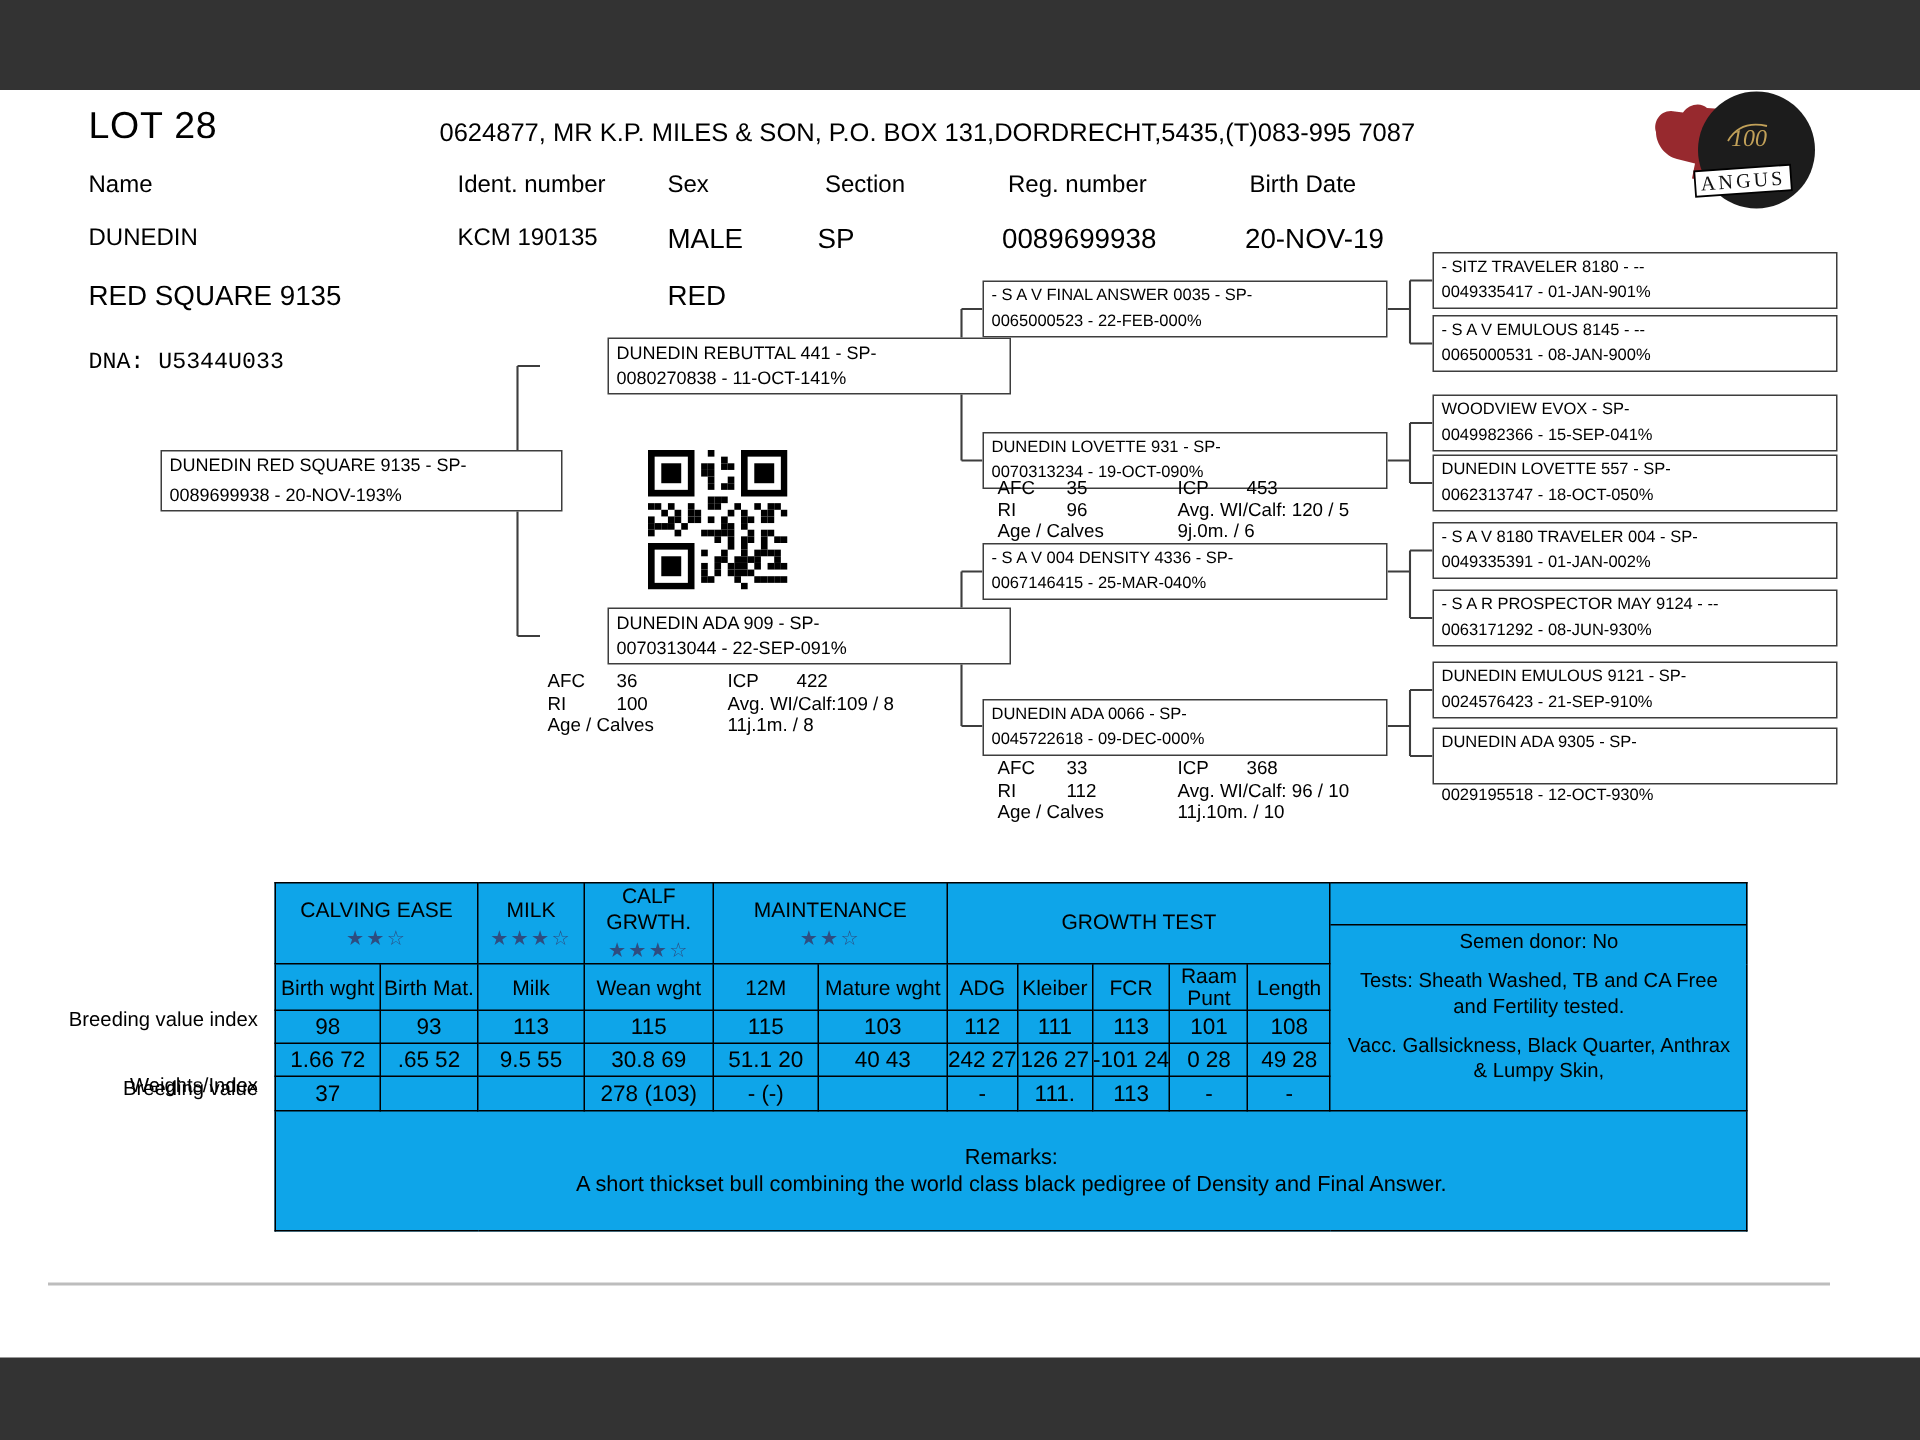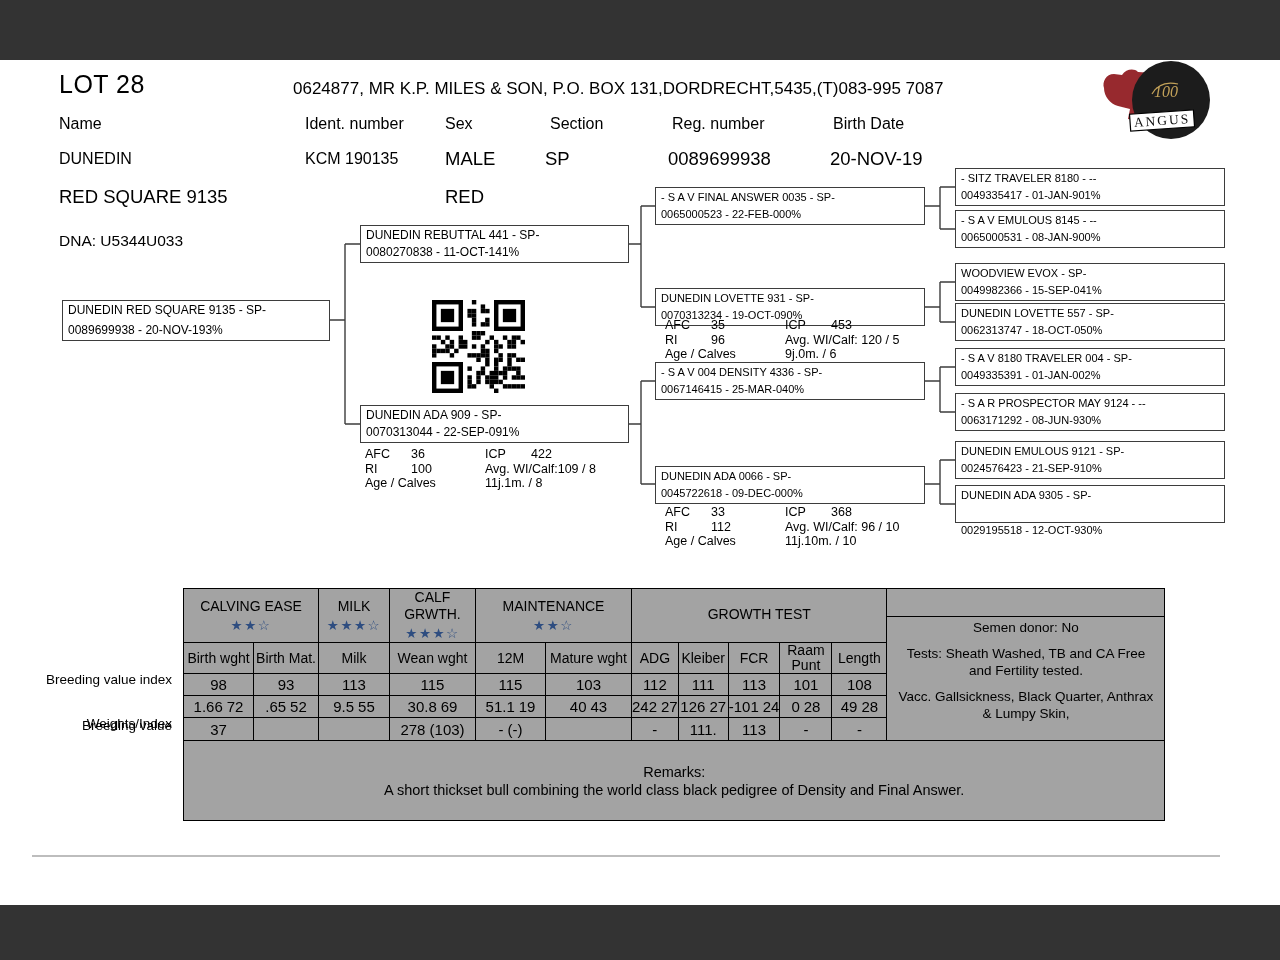--- a/index.html
+++ b/index.html
@@ -13,43 +13,43 @@
   .bar{position:absolute;left:0;width:1280px;background:#333333;}
   .bar.top{top:0;height:60px;}
   .bar.bottom{top:905px;height:55px;}
   .sep-line{position:absolute;left:32px;top:855px;width:1188px;height:2px;background:#bdbdbd;}
 
   .lot-title{font-size:25px;letter-spacing:0.5px;}
   .owner-line{font-size:17px;}
   .fld-label{font-size:16px;}
   .fld-value{font-size:16px;}
   .fld-value-lg{font-size:18.5px;}
-  .dna-line{font-size:15.5px;}
+  .dna-line{font-size:15.5px;font-family:Liberation Mono, monospace;}
 
   
   .pbox{
     position:absolute;border:1.5px solid #3d3d3d;background:#fff;
     box-sizing:border-box;padding:2px 5px;
     display:flex;flex-direction:column;justify-content:space-between;
   }
   .pbox .pl{display:flex;justify-content:flex-start;white-space:nowrap;line-height:15px;}
-  .pbox.g12{font-size:12px;}
+  .pbox.g12{font-size:12px;margin-left:45px;}
   .pbox.g34{font-size:11px;}
 
   .stats{position:absolute;font-size:12.5px;line-height:14.5px;display:flex;}
   .stats .scol{white-space:nowrap;}
   .stats .scol:first-child{width:120px;}
   .stats .sl{display:inline-block;width:46px;}
 
   svg.overlay{position:absolute;left:0;top:0;pointer-events:none;}
 
   
   table.bvtable{
     position:absolute;left:183px;top:588px;border-collapse:collapse;
-    table-layout:fixed;background:#a3a3a3;
+    table-layout:fixed;background:#0ea5e9;
   }
   .bvtable td{border:1px solid #000;padding:0;text-align:center;vertical-align:middle;}
   tr.grow{height:49px;}
   tr.hrow{height:31px;}
   tr.drow1{height:22px;}
   tr.drow2{height:22px;}
   tr.drow3{height:23px;}
   tr.rrow{height:80px;}
   .ghead{font-size:14px;line-height:17px;padding-top:4px;vertical-align:top;}
   .ghead .stars{color:#2e4d80;font-size:13.5px;letter-spacing:1.5px;margin-top:2px;}
@@ -496,21 +496,21 @@
     <td class="dcell">111</td>
     <td class="dcell">113</td>
     <td class="dcell">101</td>
     <td class="dcell">108</td>
   </tr>
   <tr class="drow2">
     <td class="dcell"><span>1.66</span><span class="acc">72</span></td>
     <td class="dcell"><span>.65</span><span class="acc">52</span></td>
     <td class="dcell"><span>9.5</span><span class="acc">55</span></td>
     <td class="dcell"><span>30.8</span><span class="acc">69</span></td>
-    <td class="dcell"><span>51.1</span><span class="acc">19</span></td>
+    <td class="dcell"><span>51.1</span><span class="acc">20</span></td>
     <td class="dcell"><span>40</span><span class="acc">43</span></td>
     <td class="dcell"><span>242</span><span class="acc">27</span></td>
     <td class="dcell"><span>126</span><span class="acc">27</span></td>
     <td class="dcell"><span>-101</span><span class="acc">24</span></td>
     <td class="dcell"><span>0</span><span class="acc">28</span></td>
     <td class="dcell"><span>49</span><span class="acc">28</span></td>
   </tr>
   <tr class="drow3">
     <td class="dcell">37</td>
     <td class="dcell"></td>

